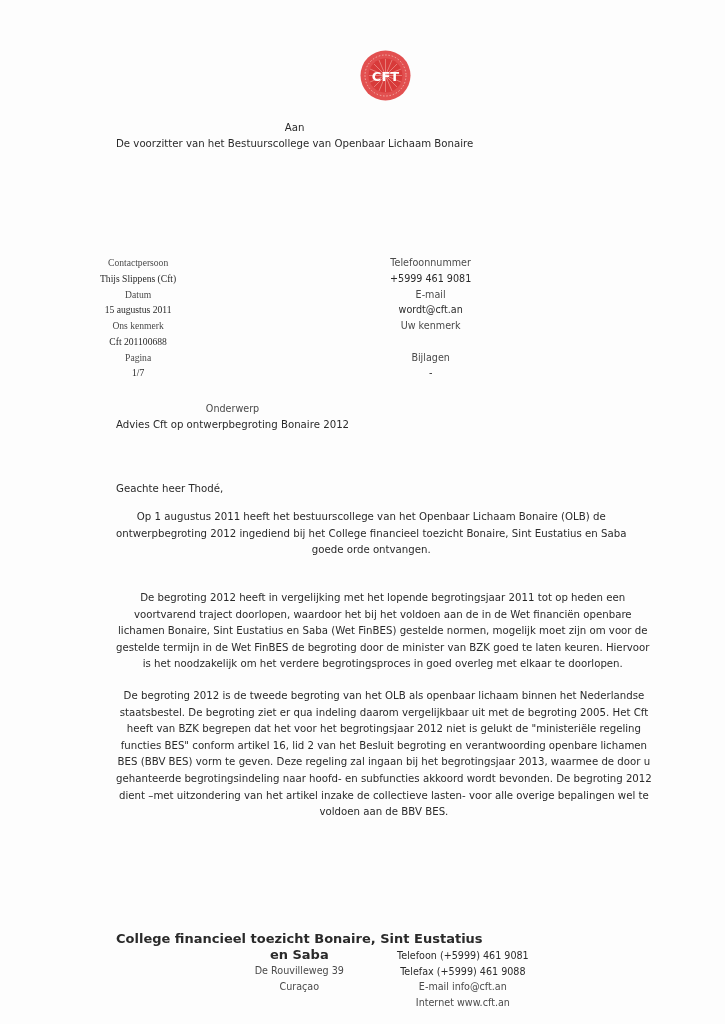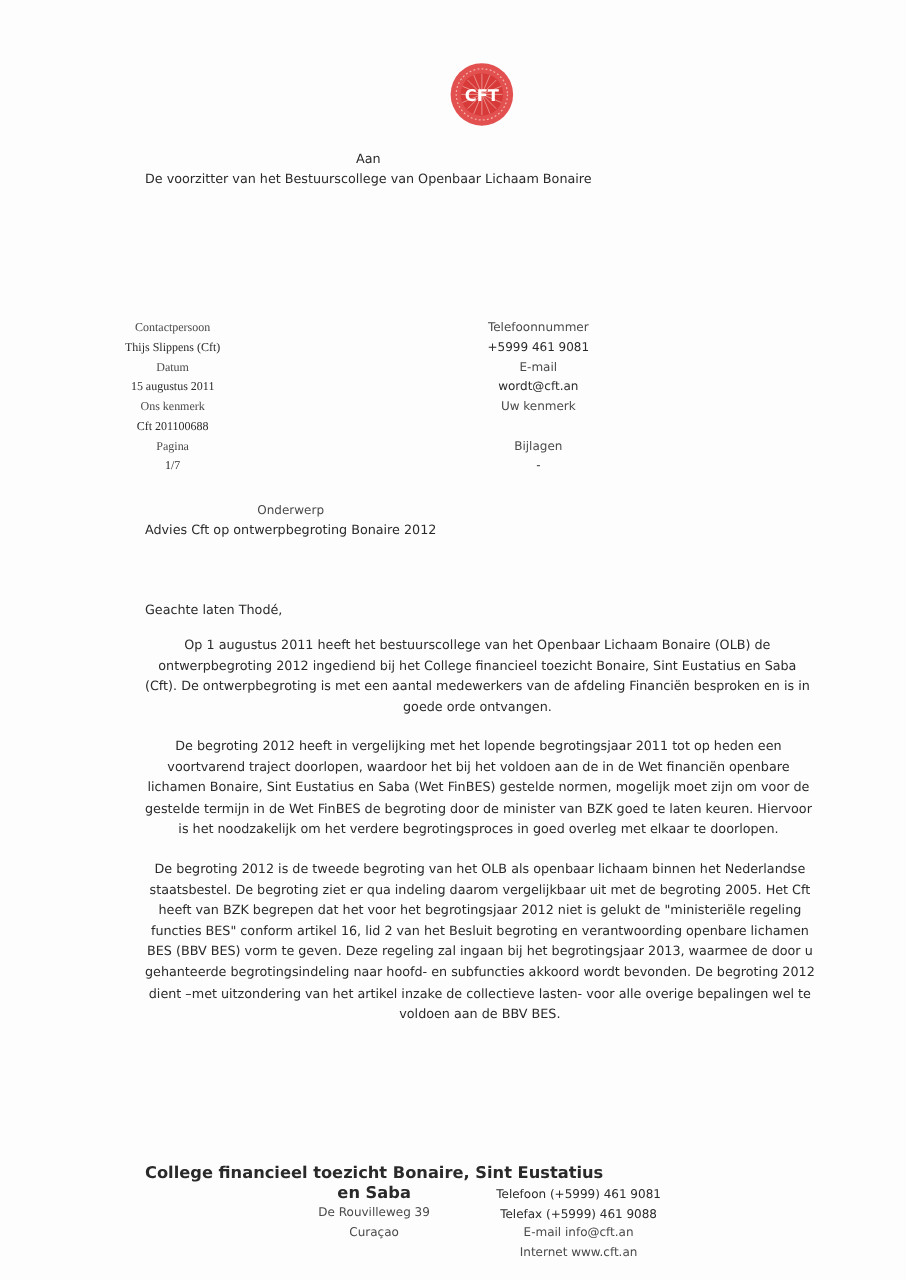--- a/index.html
+++ b/index.html
@@ -89,26 +89,25 @@
   <span class="row"></span>
   <span class="row light">Bijlagen</span>
   <span class="row">-</span>
 </div>
 
 <div id="subject" class="abs txt">
   <span class="line light small">Onderwerp</span>
   <span class="line">Advies Cft op ontwerpbegroting Bonaire 2012</span>
 </div>
 
-<div id="salutation" class="abs txt">Geachte laten Thodé,</div>
+<div id="salutation" class="abs txt">Geachte heer Thodé,</div>
 
 <div id="para1" class="abs txt para">
   <span class="line">Op 1 augustus 2011 heeft het bestuurscollege van het Openbaar Lichaam Bonaire (OLB) de</span>
   <span class="line">ontwerpbegroting 2012 ingediend bij het College financieel toezicht Bonaire, Sint Eustatius en Saba</span>
-  <span class="line">(Cft). De ontwerpbegroting is met een aantal medewerkers van de afdeling Financiën besproken en is in</span>
   <span class="line">goede orde ontvangen.</span>
 </div>
 
 <div id="para2" class="abs txt para">
   <span class="line">De begroting 2012 heeft in vergelijking met het lopende begrotingsjaar 2011 tot op heden een</span>
   <span class="line">voortvarend traject doorlopen, waardoor het bij het voldoen aan de in de Wet financiën openbare</span>
   <span class="line">lichamen Bonaire, Sint Eustatius en Saba (Wet FinBES) gestelde normen, mogelijk moet zijn om voor de</span>
   <span class="line">gestelde termijn in de Wet FinBES de begroting door de minister van BZK goed te laten keuren. Hiervoor</span>
   <span class="line">is het noodzakelijk om het verdere begrotingsproces in goed overleg met elkaar te doorlopen.</span>
 </div>

